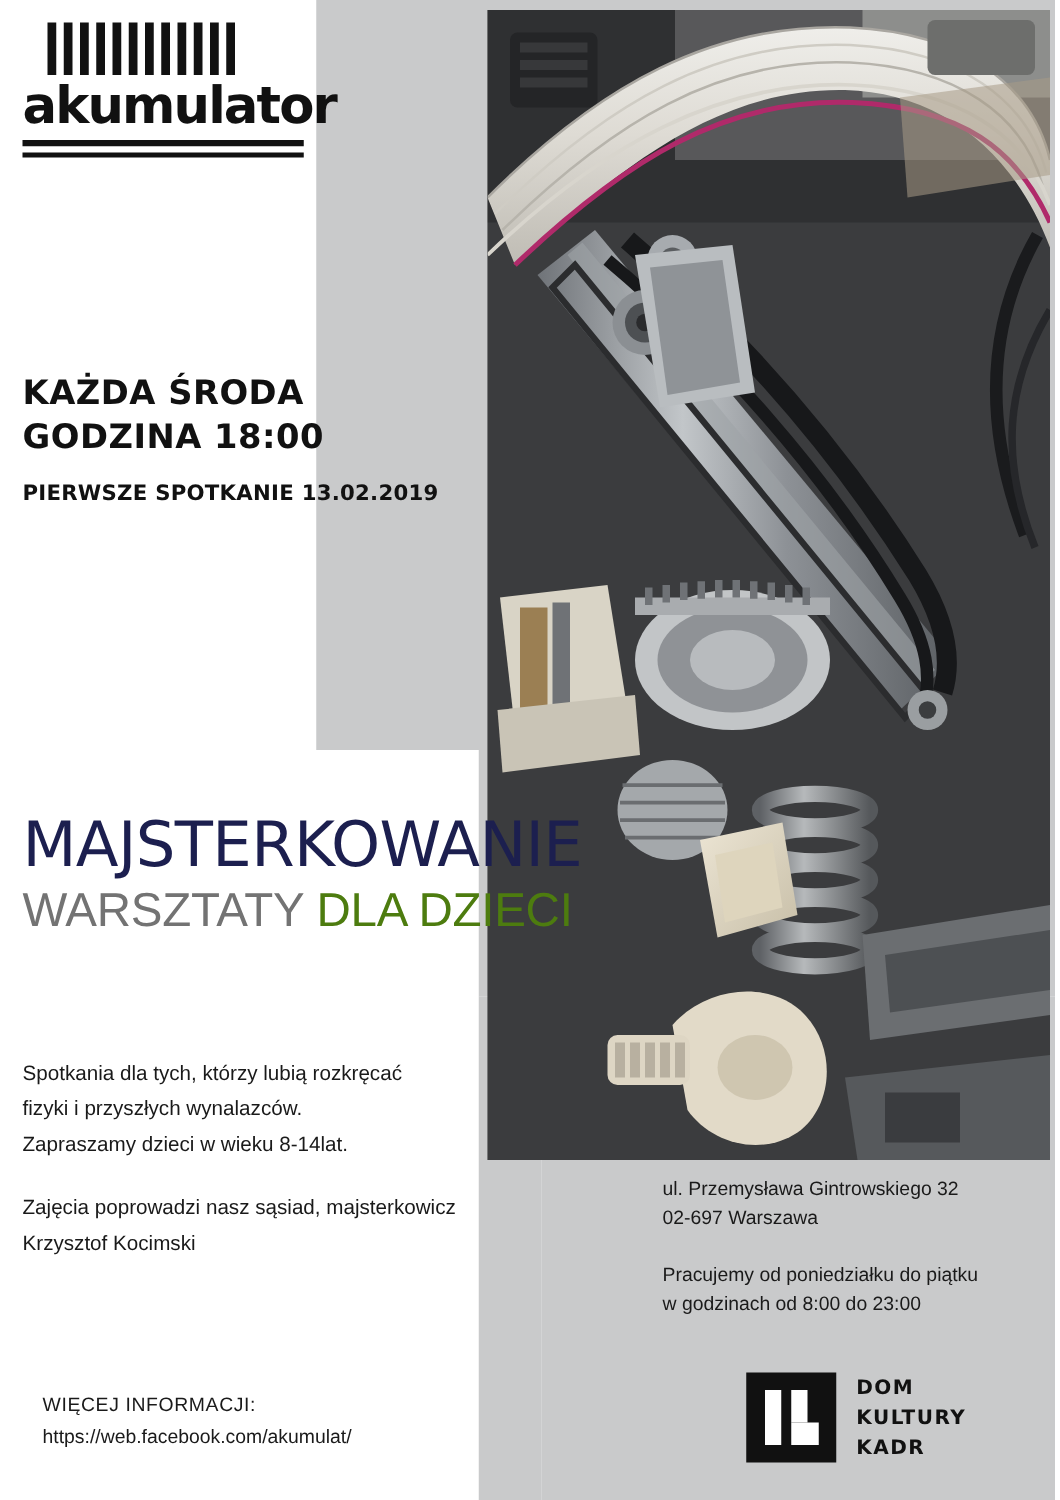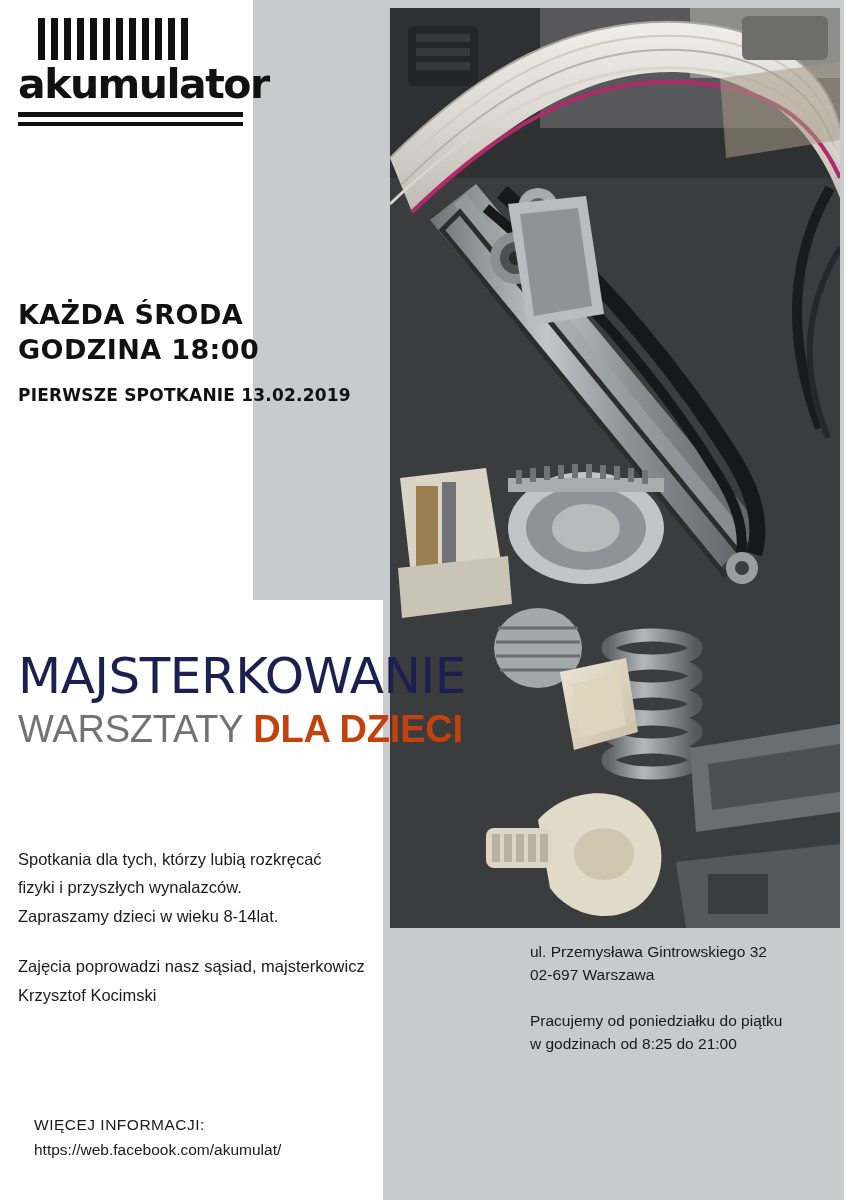--- a/index.html
+++ b/index.html
@@ -116,21 +116,21 @@
   }
   .title-sub {
     font-family: "Liberation Sans", sans-serif;
     font-weight: 400;
     font-size: 38px;
     letter-spacing: -0.2px;
     line-height: 1.2;
     margin-top: 4px;
   }
   .title-sub .light { color: #737373; }
-  .title-sub .dark  { color: #c2410c; font-weight: bold; }
+  .title-sub .dark  { color: #4d7c0f; }
 
   
   .body-left {
     position: absolute;
     left: 18px;
     top: 845px;
     width: 360px;
     color: #1a1a1a;
     font-family: "Liberation Sans", sans-serif;
     font-size: 16.5px;
@@ -394,22 +394,34 @@
     <div class="gap"></div>
     <p>Zajęcia poprowadzi nasz sąsiad, majsterkowicz</p>
     <p>Krzysztof Kocimski</p>
   </div>
 
   <div class="info-right">
     <p>ul. Przemysława Gintrowskiego 32</p>
     <p>02-697 Warszawa</p>
     <div class="gap"></div>
     <p>Pracujemy od poniedziałku do piątku</p>
-    <p>w godzinach  od 8:25 do 21:00</p>
+    <p>w godzinach  od 8:00 do 23:00</p>
   </div>
 
   <div class="more-info">
     <div class="label">WIĘCEJ INFORMACJI:</div>
     <div>https://web.facebook.com/akumulat/</div>
   </div>
 
+  <div class="kadr">
+    <div class="kadr-mark">
+      <div class="bar-a"></div>
+      <div class="bar-b"></div>
+      <div class="bar-c"></div>
+    </div>
+    <div class="kadr-text">
+      <div>DOM</div>
+      <div>KULTURY</div>
+      <div>KADR</div>
+    </div>
+  </div>
 
 </div>
 
 </body></html>

